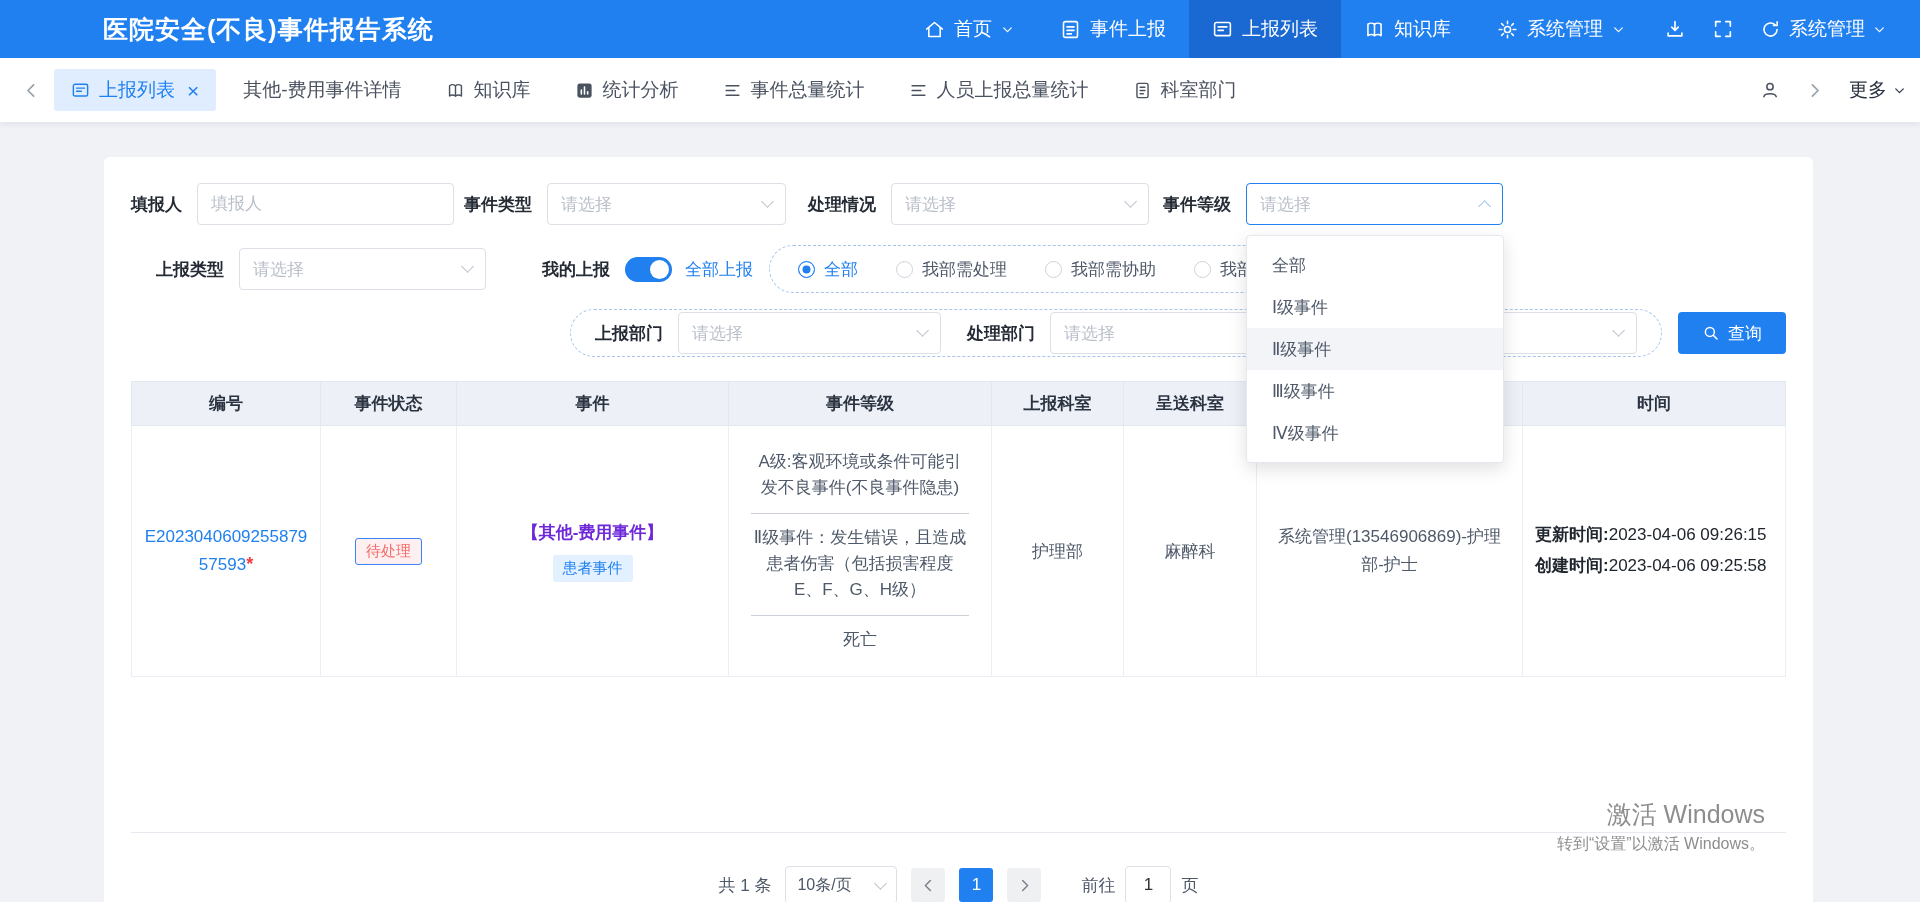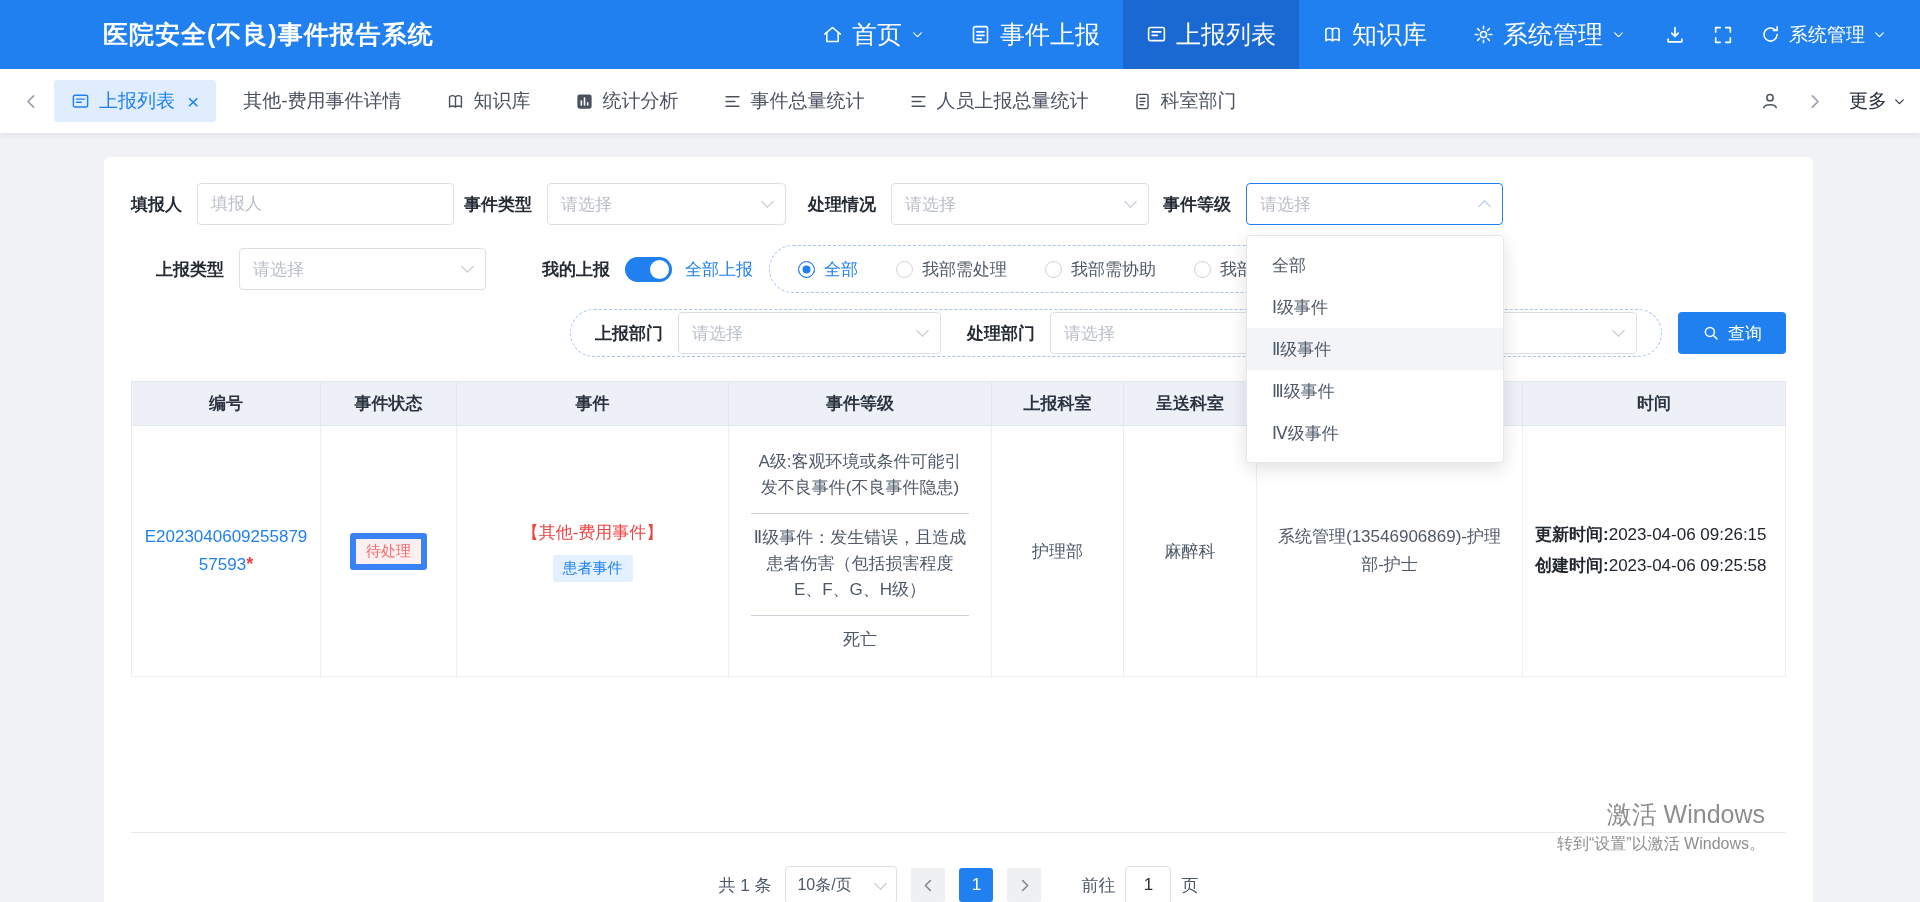--- a/index.html
+++ b/index.html
@@ -2,24 +2,24 @@
 <html><head>
 <meta charset="utf-8">
 <style>
 *{margin:0;padding:0;box-sizing:border-box;}
 html,body{width:1920px;height:902px;}
 body{font-family:"Liberation Sans","DejaVu Sans",sans-serif;background:#f0f2f5;overflow:hidden;position:relative;color:#303133;font-size:17px;}
 svg{display:block;}
 .ic{flex:none;}
 
 
-.navbar{height:69px;background:#2080f0;display:flex;align-items:stretch;color:#fff;padding-left:103px;padding-right:34px;position:relative;z-index:4;}
+.navbar{height:58px;background:#2080f0;display:flex;align-items:stretch;color:#fff;padding-left:103px;padding-right:34px;position:relative;z-index:4;}
 .nav-title{display:flex;align-items:center;font-size:25px;font-weight:700;letter-spacing:1px;white-space:nowrap;}
 .nav-menu{margin-left:auto;display:flex;align-items:stretch;}
-.nav-item{display:flex;align-items:center;gap:9px;padding:0 23px;font-size:25px;cursor:pointer;white-space:nowrap;text-align:center;}
+.nav-item{display:flex;align-items:center;gap:9px;padding:0 23px;font-size:19px;cursor:pointer;white-space:nowrap;text-align:center;}
 .nav-item.active{background:#1a68d1;}
 .nav-right{display:flex;align-items:center;gap:26px;margin-left:16px;}
 .user-menu{display:flex;align-items:center;gap:8px;font-size:19px;cursor:pointer;}
 
 
 .tabbar{height:64px;background:#fff;display:flex;align-items:center;padding:0 14px;position:relative;z-index:3;box-shadow:0 2px 6px rgba(20,40,80,.08);}
 .tab-scroll{color:#98a0ab;padding:0 9px;cursor:pointer;display:flex;align-items:center;}
 .tab{display:flex;align-items:center;gap:9px;height:42px;padding:0 17px;margin:0 5px;font-size:19px;color:#4a5260;border-radius:3px;cursor:pointer;white-space:nowrap;}
 .tab.active{background:#e0edff;color:#2080f0;}
 .tab .close{font-size:21px;line-height:1;margin-left:3px;}
@@ -74,22 +74,22 @@
 .dd-item.hover{background:#f2f4f7;}
 
 
 .table-wrap{border-bottom:1px solid #e6eaf0;min-height:452px;}
 table{width:100%;border-collapse:collapse;table-layout:fixed;}
 th{background:#edf1f7;font-size:17px;font-weight:700;color:#2b3340;height:44px;border:1px solid #e2e8f0;text-align:center;}
 td{border:1px solid #ebeef5;font-size:17px;color:#4e5969;text-align:center;vertical-align:middle;padding:10px 10px;background:#fff;}
 tr.data-row{height:230px;}
 .id-link{color:#2080f0;word-break:break-all;line-height:1.65;cursor:pointer;}
 .star{color:#f23c3c;font-weight:700;font-size:18px;}
-.badge-red{display:inline-block;background:#fef0f0;border:6px solid #3b82f6;color:#f56c6c;font-size:15px;padding:3px 10px;border-radius:3px;white-space:nowrap;}
-.event-title{color:#ef4444;font-weight:400;}
+.badge-red{display:inline-block;background:#fef0f0;border:1px solid #3b82f6;color:#f56c6c;font-size:15px;padding:3px 10px;border-radius:3px;white-space:nowrap;}
+.event-title{color:#6d28d9;font-weight:700;}
 .badge-blue{display:inline-block;background:#e2f0ff;color:#2080f0;font-size:15px;padding:4px 10px;border-radius:3px;margin-top:11px;white-space:nowrap;}
 td.level-cell{padding:12px;}
 .level-sect{padding:11px 12px;line-height:1.55;}
 .level-div{height:1px;background:#ccd1d9;margin:0 10px;}
 td.time-cell{text-align:left;padding-left:12px;line-height:1.8;}
 .time-label{font-weight:700;color:#20262e;}
 .time-val{color:#20262e;}
 .reporter{line-height:1.65;}
 
 

